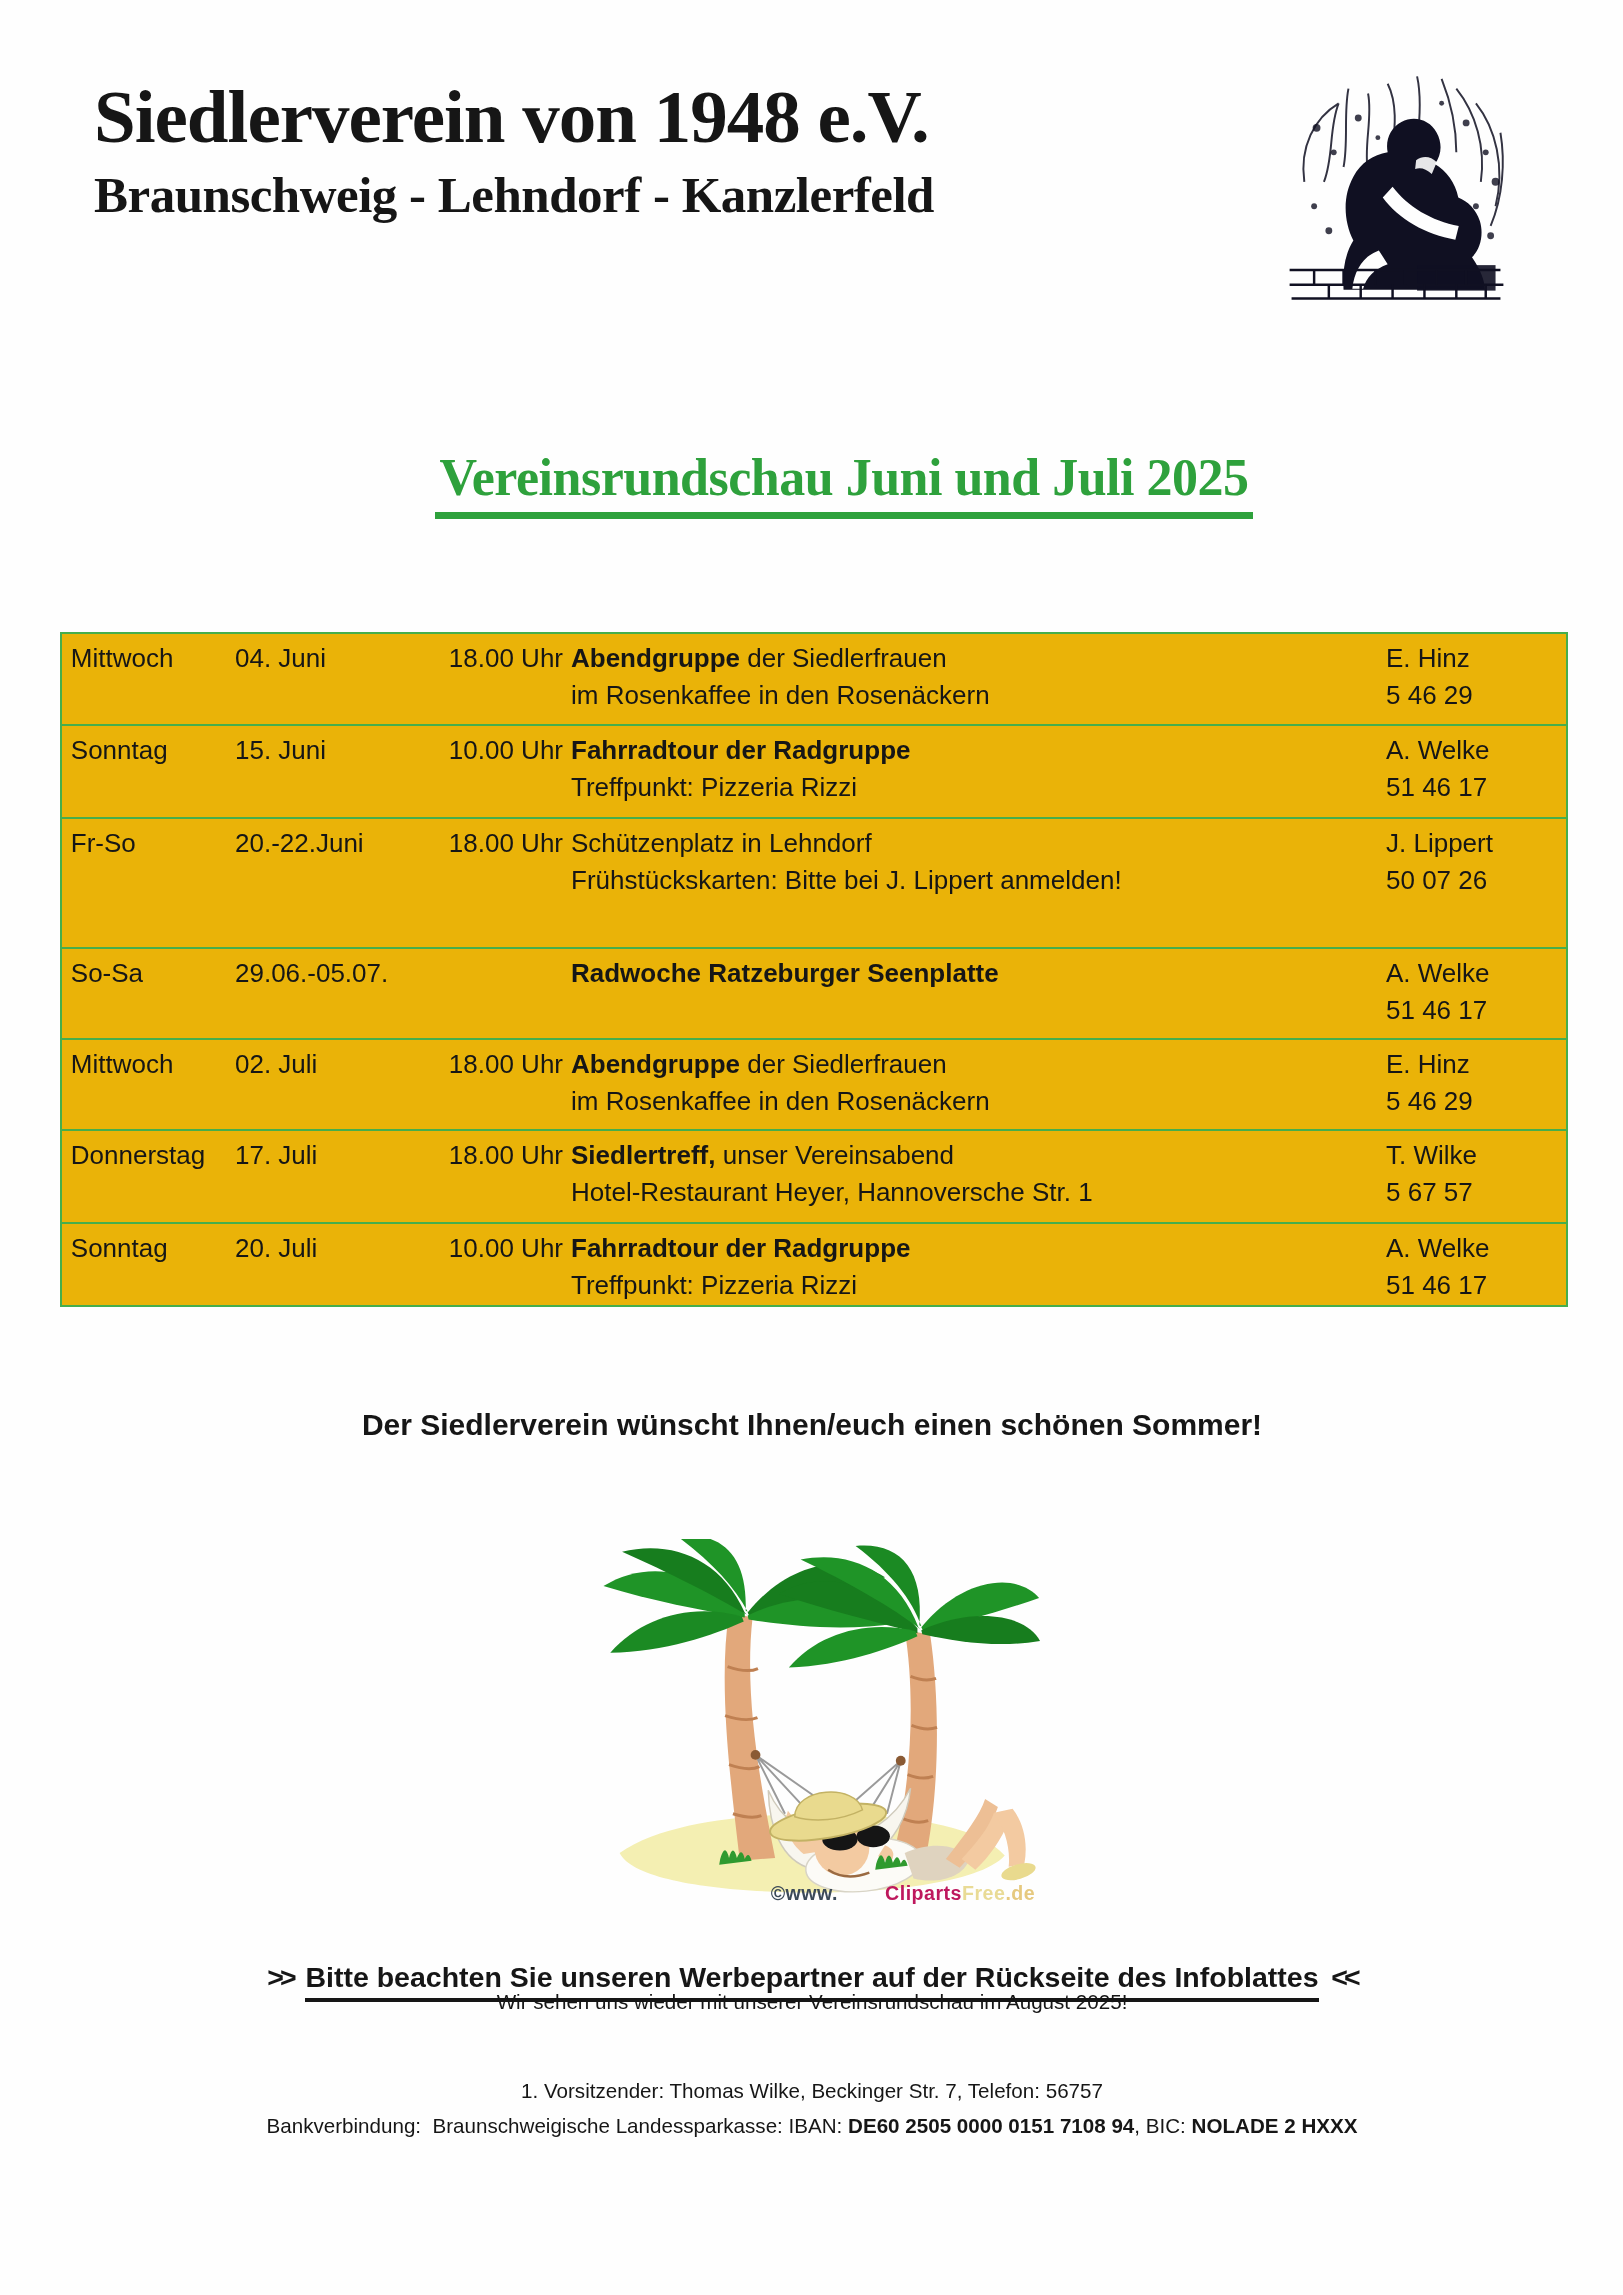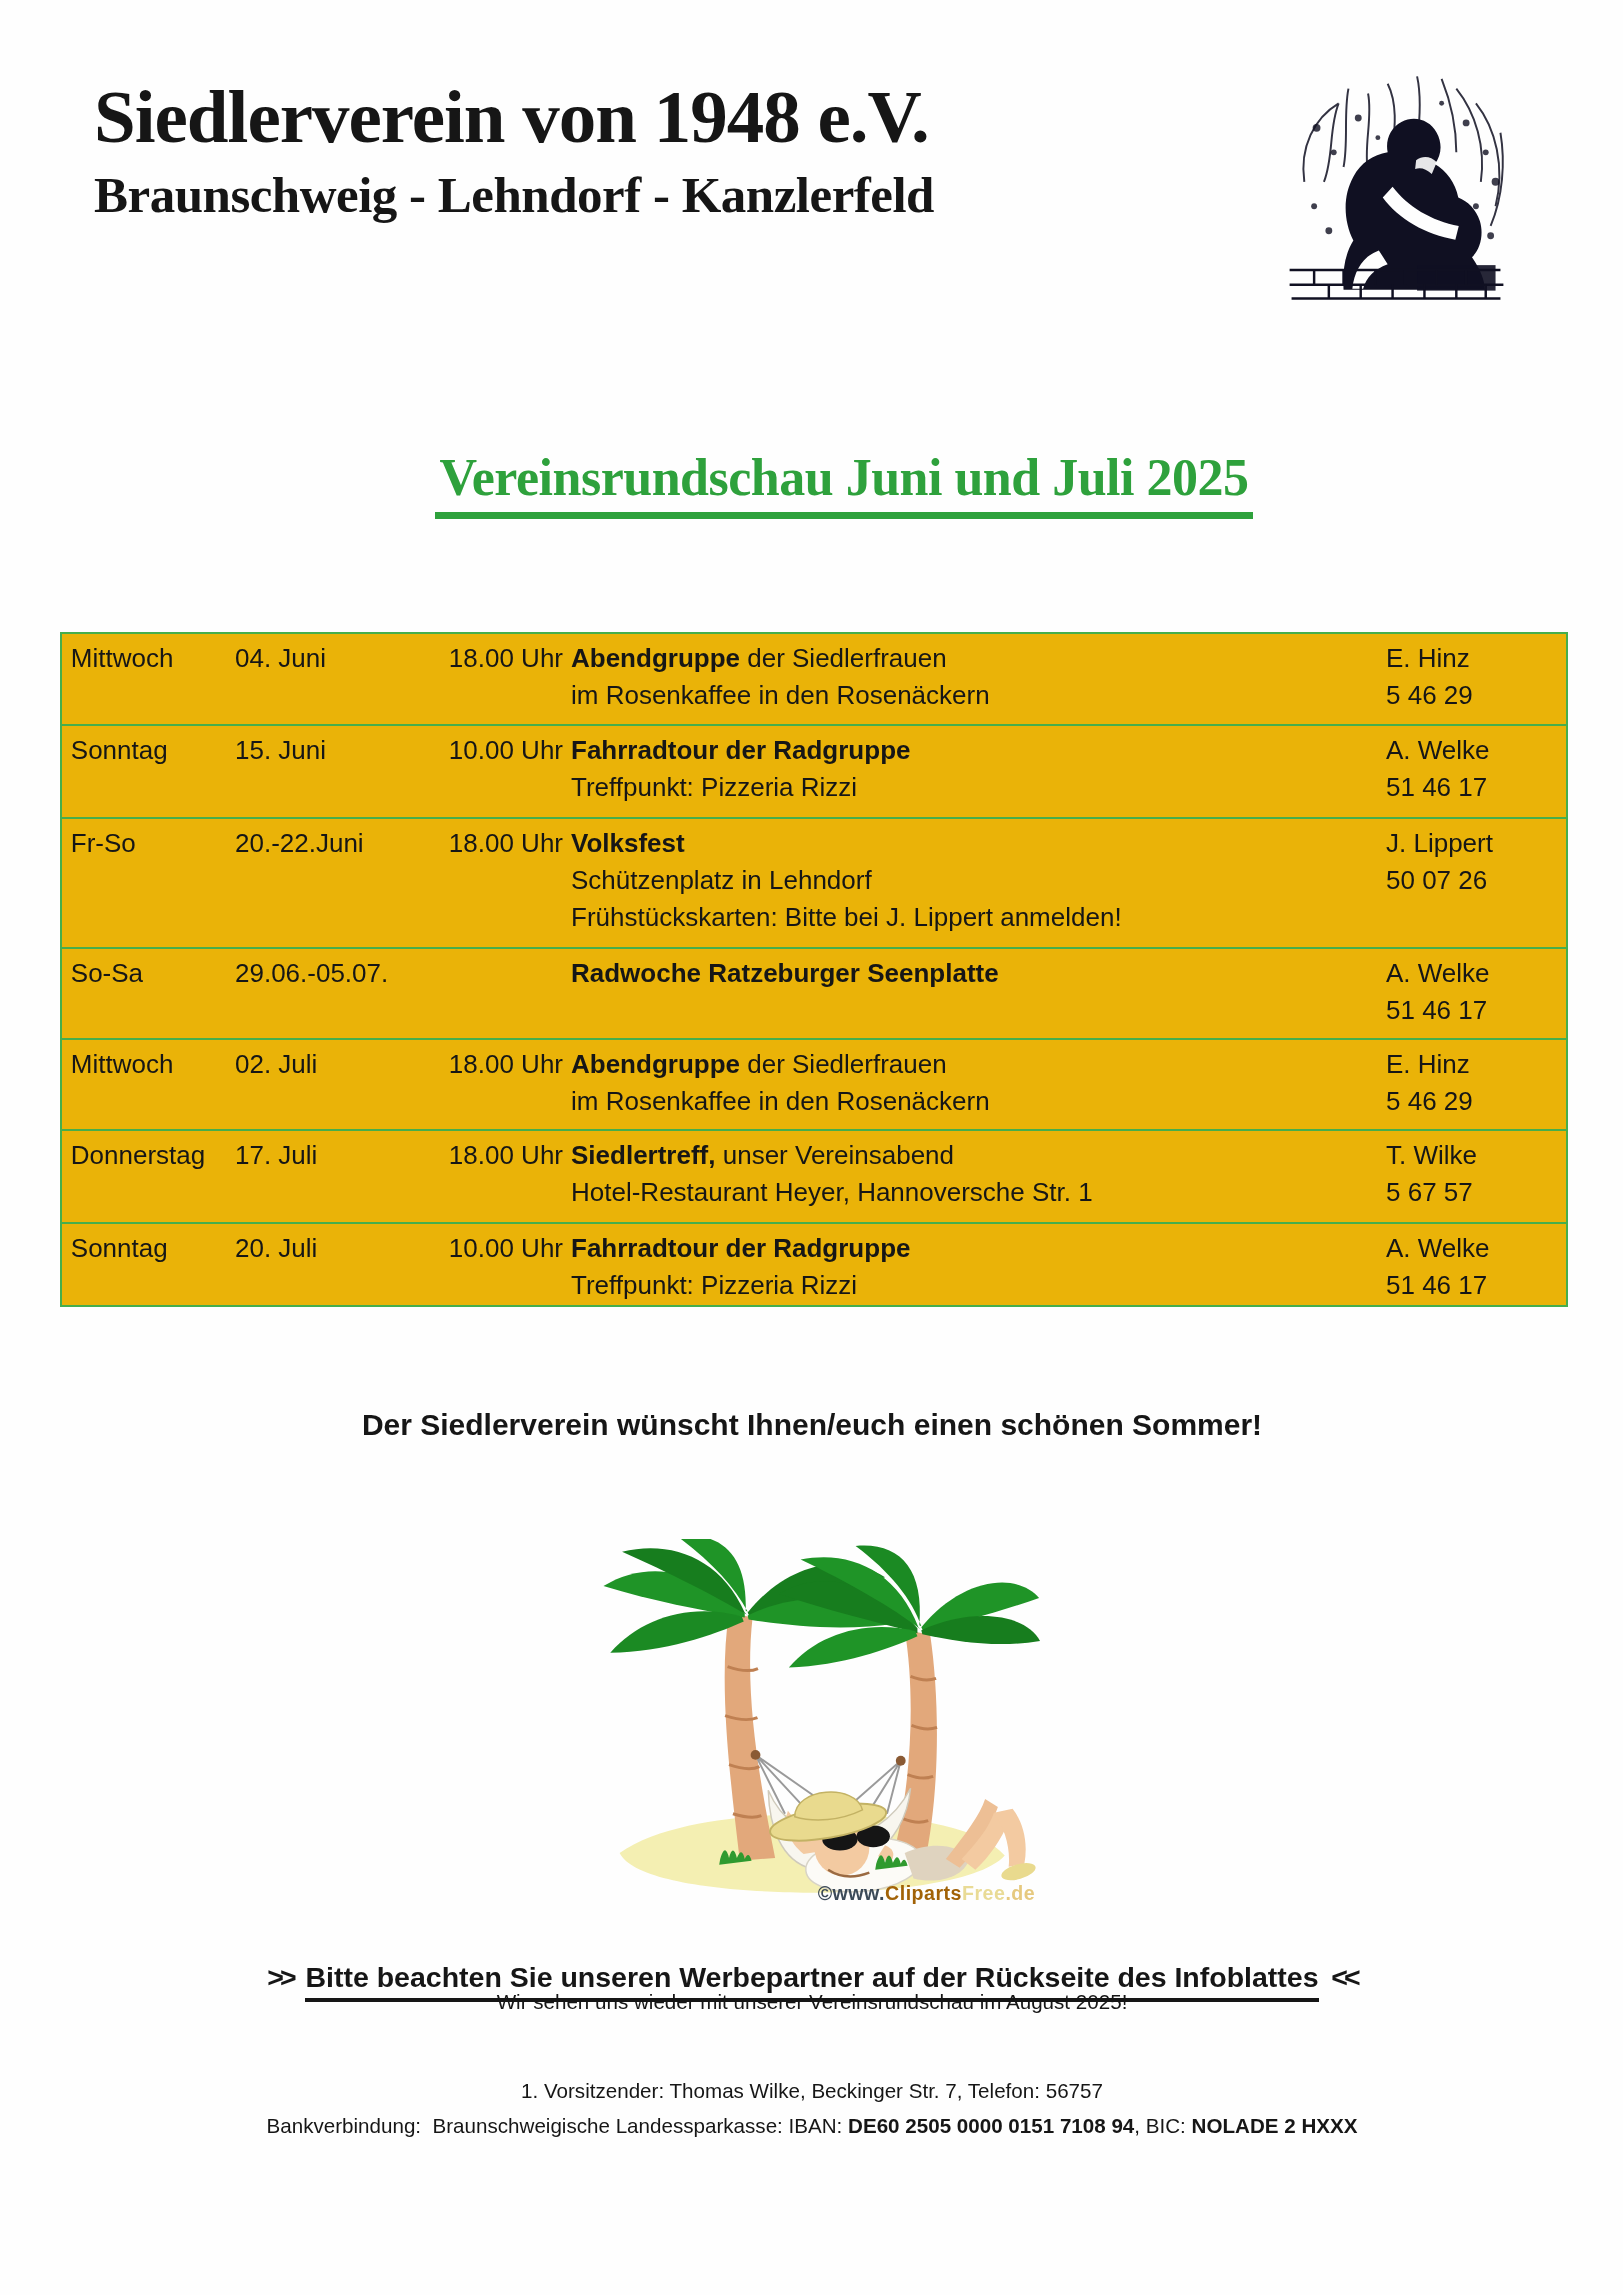--- a/index.html
+++ b/index.html
@@ -29,21 +29,21 @@
   .bold{font-weight:bold;}
   .l3{font-weight:normal;}
   
   .sommer{position:absolute;left:0;top:1408px;width:100%;text-align:center;
           font-size:30px;font-weight:bold;letter-spacing:0px;}
   
   .clipart{position:absolute;left:573px;top:1539px;width:471px;height:368px;}
   .clipart svg{position:absolute;left:0;top:0;}
   .watermark{position:absolute;right:8.8px;bottom:2px;font-size:19.6px;font-weight:bold;
              letter-spacing:0.5px;white-space:nowrap;}
-  .wm-prefix{color:#3c4a58;} .wm-cliparts{color:#a16207;}
+  .wm-prefix{color:#3c4a58;} .wm-cliparts{color:#be185d;margin-left:47px;}
   .wm-free{color:#e9db96;} .wm-de{color:#e6c97f;}
   
   .notice{position:absolute;left:0;top:1961px;width:100%;text-align:center;
           font-size:28.5px;font-weight:bold;white-space:nowrap;}
   .notice .arrows{letter-spacing:-3.9px;margin:0 12.8px;display:inline-block;}
   .notice .note-text{display:inline-block;padding-bottom:3.9px;border-bottom:4.9px solid #161616;}
   .f-line{position:absolute;left:0;width:100%;text-align:center;font-size:20.6px;white-space:pre;}
   .f1{top:1990px;}
   .f2{top:2079px;}
   .f3{top:2114px;}
@@ -127,21 +127,20 @@
         <div>A. Welke</div>
         <div>51 46 17</div>
       </div>
     </div>
 
     <div class="erow" style="height:128px">
       <div class="cell c-day">Fr-So</div>
       <div class="cell c-date">20.-22.Juni</div>
       <div class="cell c-time">18.00 Uhr</div>
       <div class="cell c-desc">
-        <div class="l1"><span class="bold">Volksfest</span><span></span></div>
         <div class="l2">Schützenplatz in Lehndorf</div>
         <div class="l3">Frühstückskarten: Bitte bei J. Lippert anmelden!</div>
       </div>
       <div class="cell c-contact">
         <div>J. Lippert</div>
         <div>50 07 26</div>
       </div>
     </div>
 
     <div class="erow" style="height:89px">

